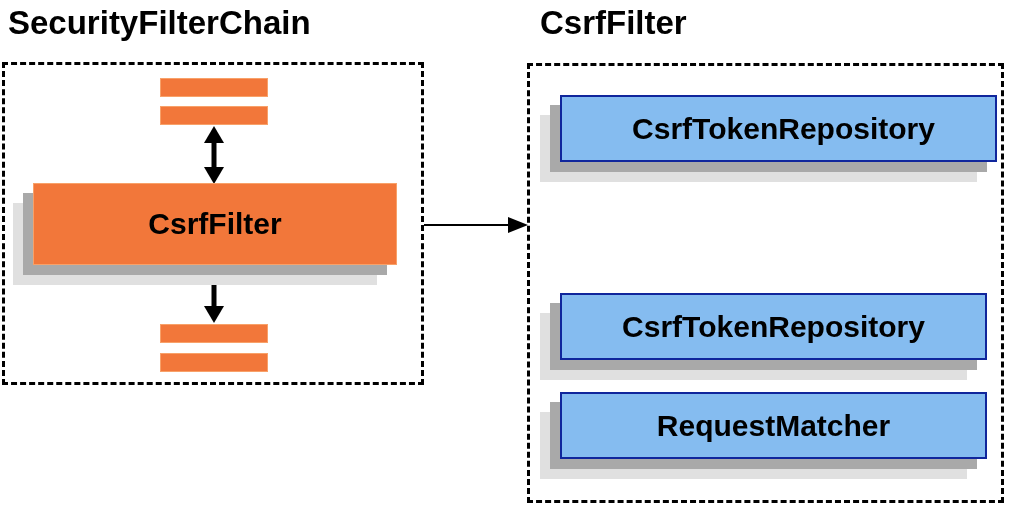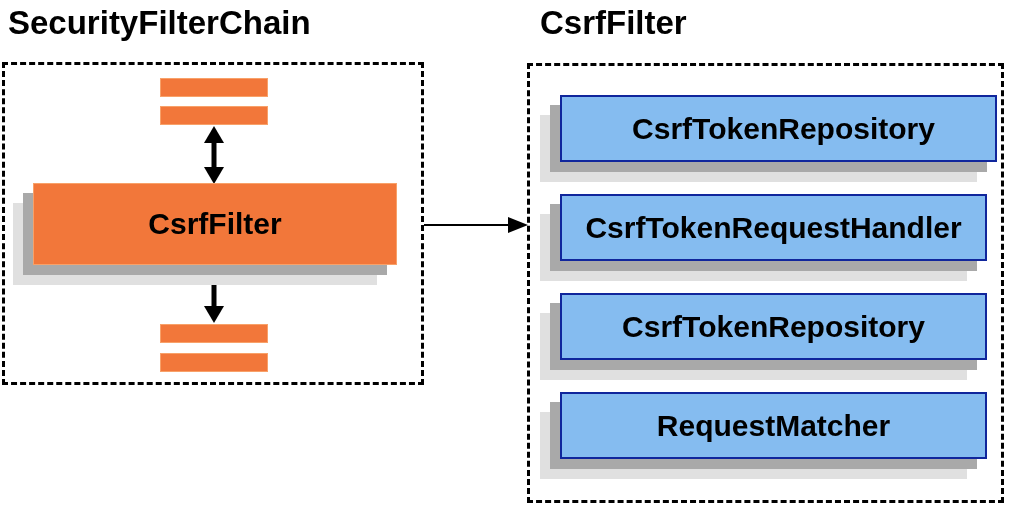--- a/index.html
+++ b/index.html
@@ -135,23 +135,20 @@
   <svg class="harrow" viewBox="0 0 104 20">
     <line x1="0" y1="10" x2="86" y2="10" stroke="#000000" stroke-width="2"></line>
     <polygon points="104,10 84,2 84,18" fill="#000000"></polygon>
   </svg>
 
   <div class="dashed-panel" id="right-panel"></div>
 
   <div class="component-box" id="component-0">
     <span>CsrfTokenRepository</span>
   </div>
-  <div class="component-box" id="component-1">
-    <span>CsrfTokenRequestHandler</span>
-  </div>
   <div class="component-box" id="component-2">
     <span>CsrfTokenRepository</span>
   </div>
   <div class="component-box" id="component-3">
     <span>RequestMatcher</span>
   </div>
 
 </div>
 
 </body></html>

